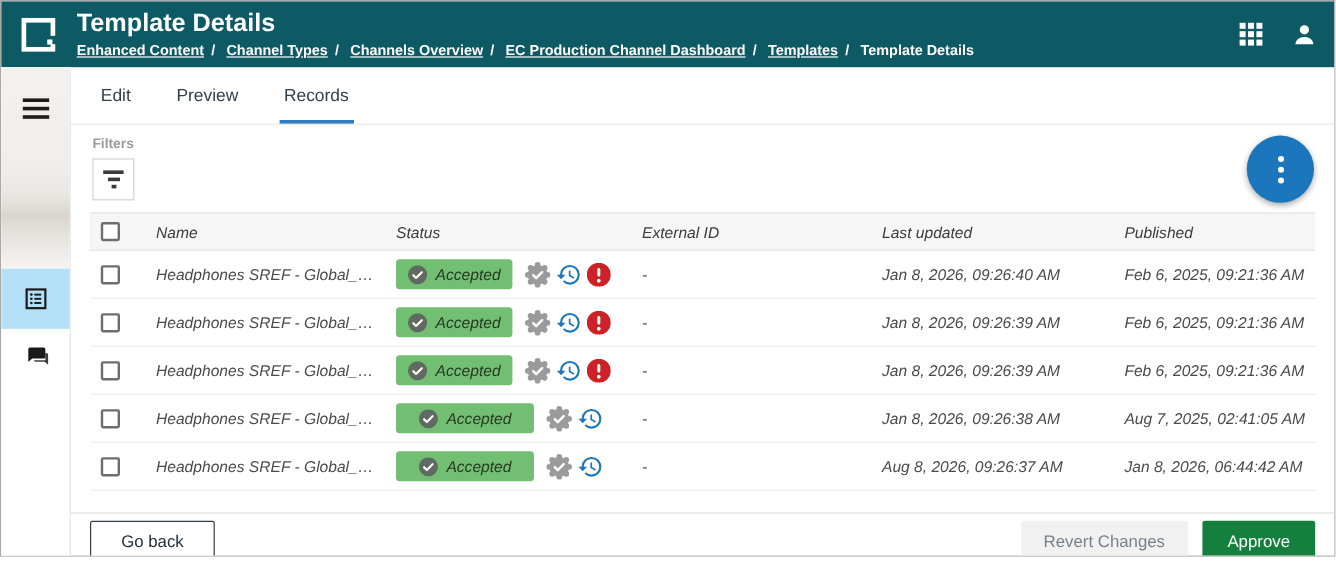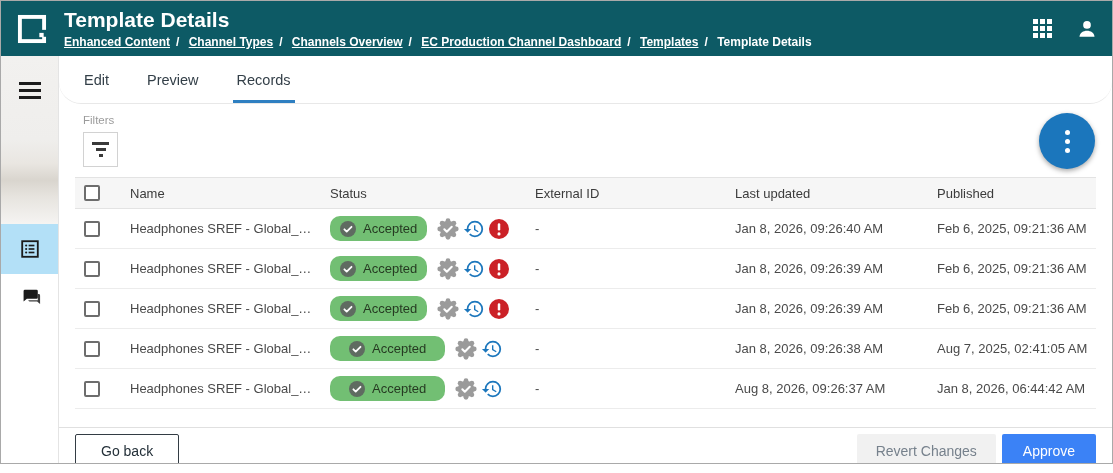--- a/index.html
+++ b/index.html
@@ -30,61 +30,61 @@
   .hamburger i { display:block; height:2.6px; background:#1c1c1c; margin-bottom:4.4px; }
   .hamburger i:last-child { margin-bottom:0; }
   .nav-item { height:50px; display:flex; align-items:center; justify-content:center; cursor:pointer; }
   .nav-item.active { background:#b3e0f7; }
   .nav-item svg { width:22px; height:22px; }
   .nav-item.chat { height:46px; }
 
   .content { flex:1; display:flex; flex-direction:column; min-width:0; }
 
   
-  .tabbar { height:48px; border-bottom:1px solid #e8e8e8; display:flex; align-items:stretch; padding-left:21px;border-radius:22px; }
+  .tabbar { height:48px; border-bottom:1px solid #e8e8e8; display:flex; align-items:stretch; padding-left:21px; }
   .tab { display:flex; align-items:center; padding:0 4px; margin-right:30px; font-size:14.5px; color:#333f48; cursor:pointer; border-bottom:3px solid transparent; padding-top:3px; }
   .tab.active { border-bottom-color:#2e7fc1; }
 
   
-  .filters-row { position:relative; height:73px; padding-left:24px; }
+  .filters-row { position:relative; height:73px; padding-left:18px;font-weight:bold; }
   .filters-label { font-size:11.5px; color:#9b9b9b; padding-top:10px; }
   .filter-btn { margin-top:6px; width:35px; height:35px; background:#fff; border:1px solid #d2d2d2; display:flex; flex-direction:column; align-items:center; justify-content:center; gap:3.5px; cursor:pointer; }
   .filter-btn i { display:block; height:2.6px; background:#3a3a3a; }
   .filter-btn i:nth-child(1){ width:17px; }
   .filter-btn i:nth-child(2){ width:10px; }
   .filter-btn i:nth-child(3){ width:4px; }
   .fab { position:absolute; top:9px; right:17px; width:56px; height:56px; border-radius:50%; background:#1b76bc; border:none; cursor:pointer;
     box-shadow:0 2px 5px rgba(0,0,0,0.35); display:flex; flex-direction:column; align-items:center; justify-content:center; gap:4px; }
   .fab span { width:5px; height:5px; border-radius:50%; background:#fff; }
 
   
-  .table { margin:0 16px; }
+  .table { margin:0 16px;font-style:italic; }
   .tgrid { display:grid; grid-template-columns:55px 200px 205px 200px 202px 1fr; align-items:center; }
   .thead { height:32px; background:#f6f6f6; border-top:1px solid #e3e3e3; border-bottom:1px solid #e3e3e3; font-size:13px; color:#3b3b3b; }
   .trow { height:40px; border-bottom:1px solid #ececec; font-size:13px; color:#4a4a4a; }
   .c-check { padding-left:9px; }
   .checkbox { display:inline-block; width:16px; height:16px; border:2px solid #6d6d6d; border-radius:2px; background:#fff; cursor:pointer; vertical-align:middle; }
   .c-name { white-space:nowrap; overflow:hidden; text-overflow:ellipsis; padding-right:14px; }
   .c-status { display:flex; align-items:center; gap:4px; }
-  .badge { display:inline-flex; align-items:center; gap:7px; background:#72bf73; border-radius:10px; padding:4.5px 10px; font-size:13px; color:#263a22; margin-right:6px; }
+  .badge { display:inline-flex; align-items:center; gap:7px; background:#72bf73; border-radius:3px; padding:4.5px 10px; font-size:13px; color:#263a22; margin-right:6px; }
   .badge.wide { padding:4.5px 19px; }
   .badge svg { width:16px; height:16px; }
   .row-icon { width:22px; height:22px; display:inline-flex; }
   .row-icon svg { width:100%; height:100%; }
   .row-icon.alert { width:20px; height:20px; cursor:pointer; }
   .row-icon.hist { cursor:pointer; }
 
   .spacer { flex:1; }
 
   
   .footer { height:46px; border-top:1px solid #e0e0e0; display:flex; align-items:center; padding:0 16px; }
   .btn { font-family:"Liberation Sans", sans-serif; font-size:14px; border-radius:2px; cursor:pointer;text-align:right; }
   .btn-goback { background:#fff; border:1px solid #333c44; color:#243039; padding:8px 25px; }
   .btn-revert { margin-left:auto; background:#f1f1f1; border:none; color:#76818c; padding:9px 19px; }
-  .btn-approve { margin-left:6px; background:#3b82f6; border:none; color:#fff; padding:9px 21px; }
+  .btn-approve { margin-left:12px; background:#15803d; border:none; color:#fff; padding:9px 21px; }
 
   .defs { position:absolute; width:0; height:0; overflow:hidden; }
 </style>
 </head>
 <body>
 
 <svg class="defs" aria-hidden="true">
   <symbol id="i-check" viewBox="0 0 16 16">
     <circle cx="8" cy="8" r="8" fill="#5f6b61"></circle>
     <path d="M4.4 8.3l2.3 2.3 4.8-4.8" stroke="#fff" stroke-width="1.8" fill="none" stroke-linecap="round" stroke-linejoin="round"></path>

